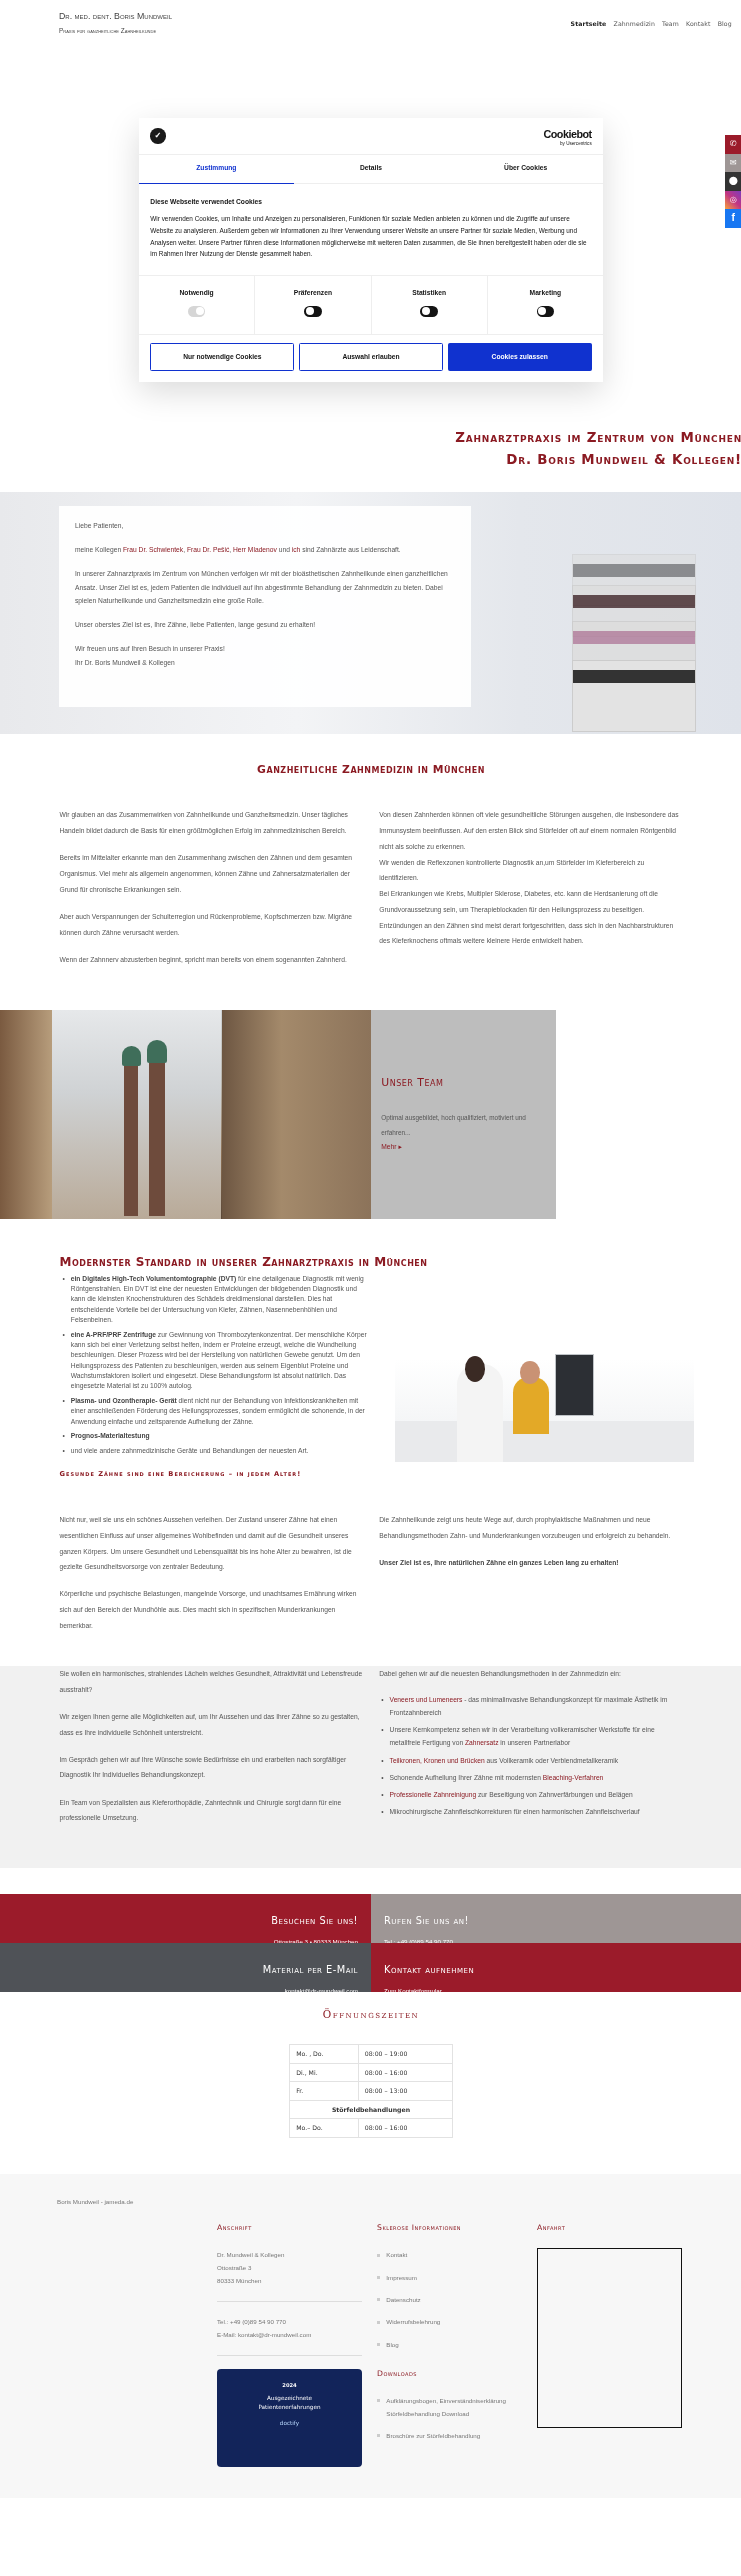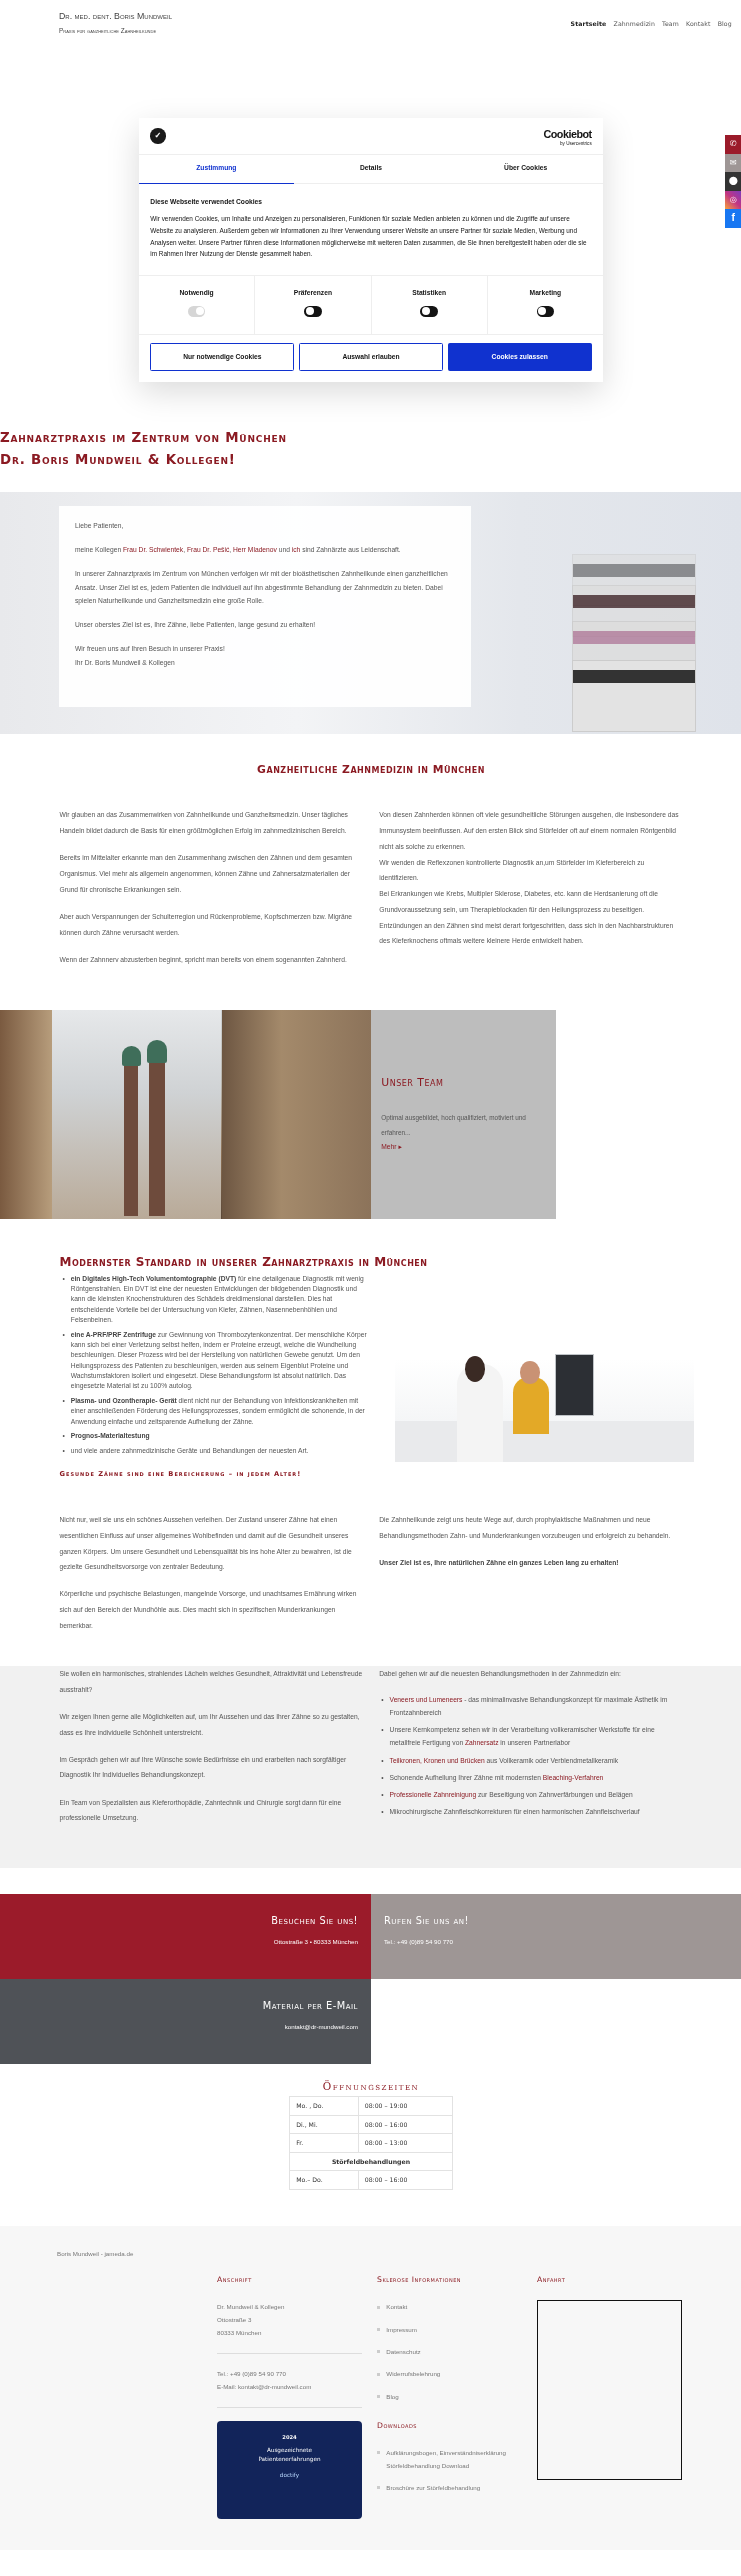--- a/index.html
+++ b/index.html
@@ -32,21 +32,21 @@
   .ck-toggles > div { flex: 1; text-align: center; padding: 12.4px 0 14.4px; border-right: 0.5px solid #eee; }
   .ck-toggles > div:last-child { border-right: none; }
   .ck-toggles .lbl { font-weight: bold; font-size: 6.7px; margin-bottom: 8.2px; }
   .tg { width: 17.5px; height: 11.3px; border-radius: 5.7px; background: #141414; display: inline-block; position: relative; }
   .tg::after { content: ""; position: absolute; left: 1.5px; top: 1.5px; width: 8.2px; height: 8.2px; border-radius: 50%; background: #fff; }
   .tg.dis { background: #d6d6d6; }
   .tg.dis::after { left: auto; right: 1.5px; }
   .ck-btns { display: flex; gap: 4.6px; padding: 8.2px 11.3px 11.3px; }
   .ck-btns button { flex: 1; height: 28px; font-family: "Liberation Sans", sans-serif; font-weight: bold; font-size: 6.7px; border: 1px solid #1032cf; background: #fff; color: #141414; border-radius: 1.5px; }
   .ck-btns button.pri { background: #1032cf; color: #fff; }
-  .h1 { text-align: left; font-size: 13.4px; color: #8b1a22; font-variant: small-caps; letter-spacing: 0.8px; line-height: 1.65; font-family: "DejaVu Sans", sans-serif; }
+  .h1 { text-align: right; font-size: 13.4px; color: #8b1a22; font-variant: small-caps; letter-spacing: 0.8px; line-height: 1.65; font-family: "DejaVu Sans", sans-serif; }
   .welcome { position: relative; height: 242px; margin-top: 20.6px; background: linear-gradient(90deg, #e8e9ec 0%, #f3f4f6 40%, #e4e7ec 70%, #dfe3ea 100%); }
   .welcome .panel { position: absolute; left: 59px; top: 14.4px; width: 412px; height: 201px; background: rgba(255,255,255,0.92); }
   .welcome .txt { position: absolute; left: 75px; top: 27px; width: 381px; font-size: 6.7px; color: #555; line-height: 2.05; }
   .welcome .txt p { margin-bottom: 10.3px; }
   .cards { position: absolute; right: 41px; top: 62px; width: 129px; height: 180px; }
   .bcard { position: absolute; left: 0; width: 124px; height: 52px; background: #ddd; border: 0.5px solid #ccc; }
   .bcard .bar { height: 12.4px; margin-top: 9.3px; }
   .section { width: 623px; margin: 0 auto; }
   .h2c { text-align: center; font-size: 10.8px; color: #8b1a22; font-variant: small-caps; letter-spacing: 0.5px; margin: 25px 0 27px; font-family: "DejaVu Sans", sans-serif; }
   .cols { display: flex; gap: 16.5px; }
@@ -66,26 +66,26 @@
   .devlist li::before { content: "•"; position: absolute; left: 3.1px; }
   .devlist b { color: #444; }
   .photo { width: 299px; height: 121px; margin-top: 67px; background: linear-gradient(180deg,#fff 0%,#fff 15%,#eef0f2 100%); position: relative; overflow: hidden; }
   .grey { background: #f1f1f1; padding: 0.5px 0 31px; margin-top: 20.6px; }
   .grey .cols > div { line-height: 2.35; }
   .redlist { list-style: none; font-size: 6.7px; line-height: 1.95; }
   .redlist li { position: relative; padding-left: 10.3px; margin-bottom: 4.1px; }
   .redlist li::before { content: "•"; position: absolute; left: 2.1px; }
   .redlist .r { color: #8b1a22; }
   .contact { display: grid; grid-template-columns: 371px 371px; margin-top: 26px; }
-  .contact > div { height: 85px; padding: 20.6px 13px 0; color: #fff; }
+  .contact > div { height: 49px; padding: 20.6px 13px 0; color: #fff; }
   .contact .l { text-align: right; }
   .contact h3 { font-size: 9.8px; font-variant: small-caps; letter-spacing: 0.5px; font-weight: normal; margin-bottom: 11.3px; font-family: "DejaVu Sans", sans-serif; line-height: 1.2; }
   .contact p { font-size: 6.2px; line-height: 1.2; }
   .hours { width: 227px; margin: 11.3px auto 0; text-align: center; }
-  .hours h3 { font-size: 10.3px; color: #8b1a22; font-variant: small-caps; letter-spacing: 1.5px; font-weight: normal; font-family: "DejaVu Serif", serif; margin-bottom: 0; }
+  .hours h3 { font-size: 10.3px; color: #8b1a22; font-variant: small-caps; letter-spacing: 1.5px; font-weight: normal; font-family: "DejaVu Serif", serif; margin-bottom: 20px; }
   .hours table { width: 164px; margin: 0 auto; border-collapse: collapse; font-family: "DejaVu Sans", sans-serif; font-size: 6.2px; color: #333; }
   .hours td { border: 0.5px solid #e2e2e2; padding: 4.1px 6.2px; text-align: left; line-height: 1.5; }
   .hours td.span { text-align: center; font-weight: bold; }
   .footer { background: #f7f7f7; margin-top: 36px; padding: 21.6px 0 31px; }
   .fcols { width: 659px; margin: 0 auto; display: grid; grid-template-columns: 160px 160px 160px 155px; gap: 0; padding-left: 15.5px; }
   .fcols h4 { font-size: 7.7px; color: #8b1a22; font-variant: small-caps; letter-spacing: 0.5px; font-weight: normal; margin-bottom: 14.4px; font-family: "DejaVu Sans", sans-serif; line-height: 1.4; margin-top: 28px; }
   .fcols p { font-size: 6.2px; line-height: 2.1; color: #777; }
   .hr { border-top: 0.5px solid #ddd; margin: 13.4px 0; width: 145px; }
   .flist { list-style: none; font-size: 6.2px; color: #777; }
   .flist li { position: relative; padding-left: 9.3px; margin-bottom: 9.3px; line-height: 2.1; }
@@ -302,20 +302,24 @@
     <p>Ottostraße 3 • 80333 München</p>
   </div>
   <div style="background:#9e9695">
     <h3>Rufen Sie uns an!</h3>
     <p>Tel.: +49 (0)89 54 90 770</p>
   </div>
   <div class="l" style="background:#4f5257">
     <h3>Material per E-Mail</h3>
     <p>kontakt@dr-mundweil.com</p>
   </div>
+  <div style="background:#9b1b2a">
+    <h3>Kontakt aufnehmen</h3>
+    <p>Zum Kontaktformular</p>
+  </div>
 </section>
 
 <section class="hours">
   <h3>Öffnungszeiten</h3>
   <table>
     <tbody>
         <tr>
           <td>Mo. , Do.</td>
           <td>08:00 – 19:00</td>
         </tr>

